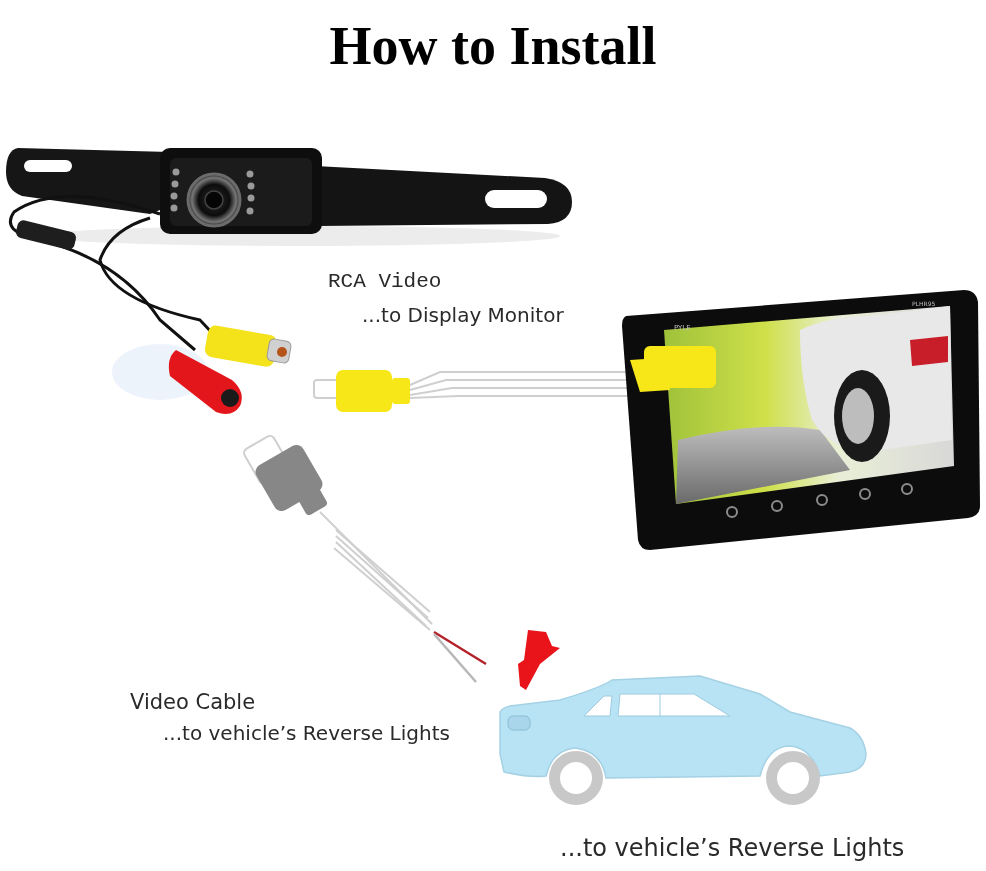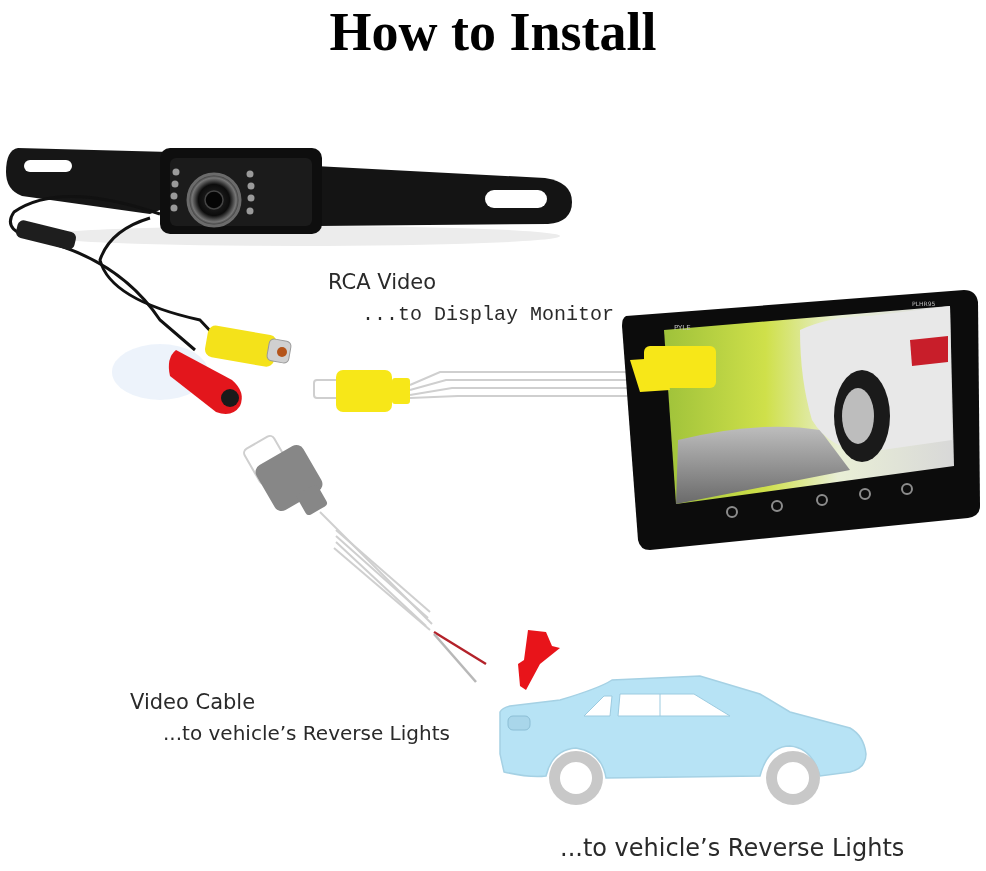--- a/index.html
+++ b/index.html
@@ -1,18 +1,18 @@
 <!DOCTYPE html>
 <html><head>
 <meta charset="utf-8">
 <style>
   html, body { margin: 0; padding: 0; background: #ffffff; }
   body { width: 986px; height: 871px; position: relative; overflow: hidden; font-family: "DejaVu Sans", sans-serif; }
   .title {
-    position: absolute; left: 0; top: 2px; width: 100%; text-align: center;
+    position: absolute; left: 0; top: 16px; width: 100%; text-align: center;
     font-family: "Liberation Serif", "DejaVu Serif", serif; font-weight: bold;
     font-size: 54px; color: #000; letter-spacing: 0px; line-height: 60px;
   }
   .label { position: absolute; color: #2a2a2a; font-size: 21px; line-height: 28px; white-space: nowrap; }
   .label.sub { font-size: 20px; }
   svg.scene { position: absolute; left: 0; top: 0; }
 </style>
 </head>
 <body>
 
@@ -133,19 +133,19 @@
     <path d="M618,716 L620,694 L694,694 L730,716 Z" fill="#ffffff" stroke="#9ccbe0"></path>
     <line x1="660" y1="694" x2="660" y2="716" stroke="#9ccbe0" stroke-width="1"></line>
     <rect x="508" y="716" width="22" height="14" rx="5" fill="#a9d6ea" stroke="#8cbed5"></rect>
     <circle cx="576" cy="778" r="27" fill="#c8c8c8"></circle>
     <circle cx="576" cy="778" r="16" fill="#ffffff"></circle>
     <circle cx="793" cy="778" r="27" fill="#c8c8c8"></circle>
     <circle cx="793" cy="778" r="16" fill="#ffffff"></circle>
   </g>
 </svg>
 
-<div class="label" style="left:328px; top:268px;">RCA Video</div>
-<div class="label sub" style="left:362px; top:301px;font-family:Liberation Mono, monospace;">...to Display Monitor</div>
+<div class="label" style="left:328px; top:268px;font-family:Liberation Mono, monospace;">RCA Video</div>
+<div class="label sub" style="left:362px; top:301px;">...to Display Monitor</div>
 
 <div class="label" style="left:130px; top:688px;">Video Cable</div>
 <div class="label sub" style="left:163px; top:719px;">...to vehicle’s Reverse Lights</div>
 
 <div class="label" style="left:560px; top:834px; font-size:24px;">...to vehicle’s Reverse Lights</div>
 
 </body></html>

